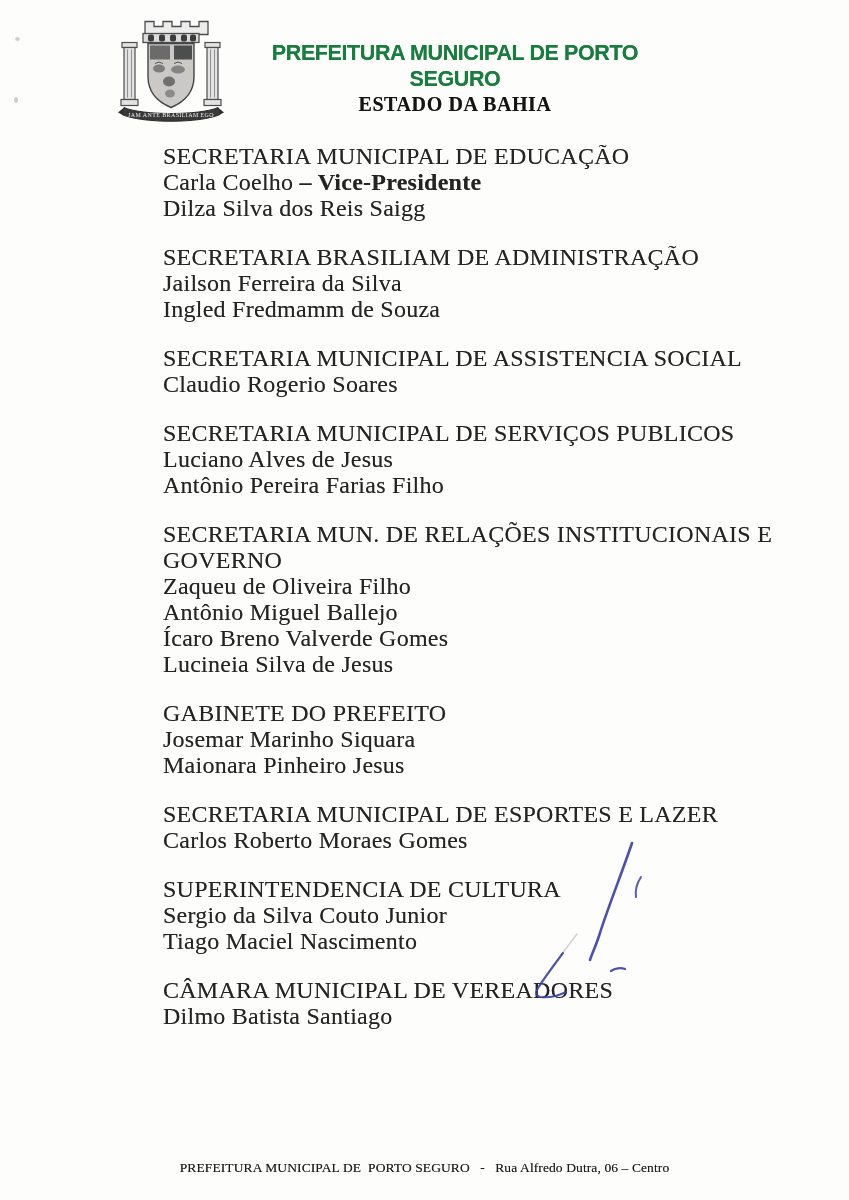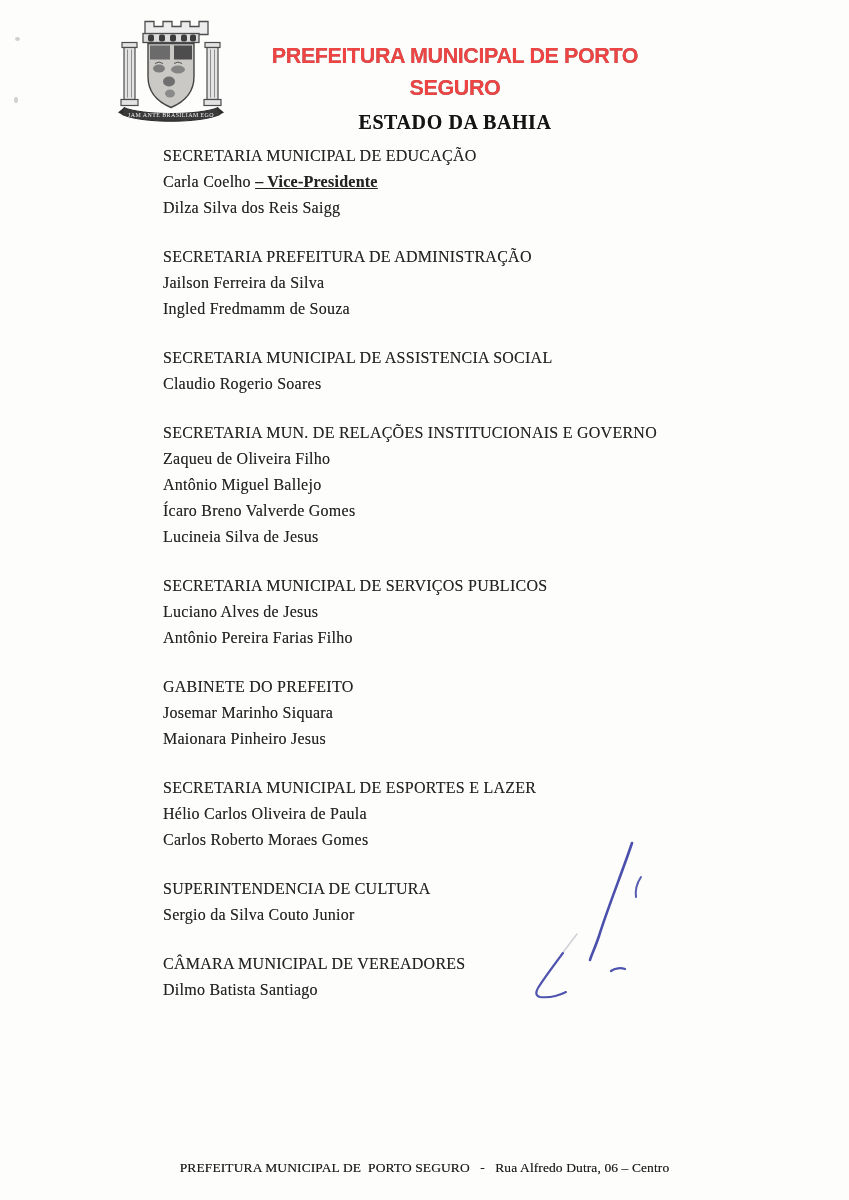--- a/index.html
+++ b/index.html
@@ -8,36 +8,36 @@
     position:relative; width:849px; height:1200px;
     background:#fdfdfc; overflow:hidden;
     font-family:"Liberation Serif", serif; color:#222;
   }
   
   .letterhead { position:absolute; left:0; top:0; width:849px; height:130px; }
   .coa { position:absolute; left:112px; top:13px; width:118px; height:109px; }
   .head-text { position:absolute; left:226px; top:40px; width:458px; text-align:center; }
   .org-name {
     font-family:"Liberation Sans", sans-serif; font-weight:700;
-    font-size:21.5px; letter-spacing:-0.4px; color:#ef4444; line-height:32px;
+    font-size:21.5px; letter-spacing:-0.4px; color:#15803d; line-height:26px;
     text-shadow:0 0 .5px rgba(0,0,0,.55);
   }
   .state-line {
     font-family:"Liberation Serif", serif; font-weight:700;
-    font-size:20px; letter-spacing:.6px; color:#141414; line-height:24px; margin-top:6px;
+    font-size:20px; letter-spacing:.6px; color:#141414; line-height:24px; margin-top:0;
     text-shadow:0 0 .5px rgba(0,0,0,.5);
   }
   
   .doc-body { position:absolute; left:163px; top:143px; width:620px; }
   .dept { margin:0 0 23px 0; }
   .dept-title, .member {
-    font-size:16px; line-height:26px; letter-spacing:.25px; color:#242424;
+    font-size:24px; line-height:26px; letter-spacing:.25px; color:#242424;
     text-shadow:0 0 .45px rgba(20,20,20,.45);
   }
-  .member-role { font-weight:700;text-decoration:underline; }
+  .member-role { font-weight:700; }
   
   .sig-overlay { position:absolute; left:0; top:0; width:849px; height:1200px; pointer-events:none; }
   
   .doc-footer {
     position:absolute; left:0; top:1125px; width:849px; text-align:center;
     font-family:"Liberation Serif", serif; font-size:13.5px; line-height:17px;
     color:#1d1d1d; white-space:pre; letter-spacing:.1px;
     text-shadow:0 0 .4px rgba(0,0,0,.5);
   }
   
@@ -101,53 +101,53 @@
     </div>
   </header>
 
   <main class="doc-body">
       <section class="dept">
         <div class="dept-title">SECRETARIA MUNICIPAL DE EDUCAÇÃO</div>
         <div class="member"><span>Carla Coelho </span><span class="member-role">– Vice-Presidente</span></div>
         <div class="member"><span>Dilza Silva dos Reis Saigg</span></div>
       </section>
       <section class="dept">
-        <div class="dept-title">SECRETARIA PREFEITURA DE ADMINISTRAÇÃO</div>
+        <div class="dept-title">SECRETARIA BRASILIAM DE ADMINISTRAÇÃO</div>
         <div class="member"><span>Jailson Ferreira da Silva</span></div>
         <div class="member"><span>Ingled Fredmamm de Souza</span></div>
       </section>
       <section class="dept">
         <div class="dept-title">SECRETARIA MUNICIPAL DE ASSISTENCIA SOCIAL</div>
         <div class="member"><span>Claudio Rogerio Soares</span></div>
+      </section>
+      <section class="dept">
+        <div class="dept-title">SECRETARIA MUNICIPAL DE SERVIÇOS PUBLICOS</div>
+        <div class="member"><span>Luciano Alves de Jesus</span></div>
+        <div class="member"><span>Antônio Pereira Farias Filho</span></div>
       </section>
       <section class="dept">
         <div class="dept-title">SECRETARIA MUN. DE RELAÇÕES INSTITUCIONAIS E GOVERNO</div>
         <div class="member"><span>Zaqueu de Oliveira Filho</span></div>
         <div class="member"><span>Antônio Miguel Ballejo</span></div>
         <div class="member"><span>Ícaro Breno Valverde Gomes</span></div>
         <div class="member"><span>Lucineia Silva de Jesus</span></div>
       </section>
       <section class="dept">
-        <div class="dept-title">SECRETARIA MUNICIPAL DE SERVIÇOS PUBLICOS</div>
-        <div class="member"><span>Luciano Alves de Jesus</span></div>
-        <div class="member"><span>Antônio Pereira Farias Filho</span></div>
-      </section>
-      <section class="dept">
         <div class="dept-title">GABINETE DO PREFEITO</div>
         <div class="member"><span>Josemar Marinho Siquara</span></div>
         <div class="member"><span>Maionara Pinheiro Jesus</span></div>
       </section>
       <section class="dept">
         <div class="dept-title">SECRETARIA MUNICIPAL DE ESPORTES E LAZER</div>
-        <div class="member"><span>Hélio Carlos Oliveira de Paula</span></div>
         <div class="member"><span>Carlos Roberto Moraes Gomes</span></div>
       </section>
       <section class="dept">
         <div class="dept-title">SUPERINTENDENCIA DE CULTURA</div>
         <div class="member"><span>Sergio da Silva Couto Junior</span></div>
+        <div class="member"><span>Tiago Maciel Nascimento</span></div>
       </section>
       <section class="dept">
         <div class="dept-title">CÂMARA MUNICIPAL DE VEREADORES</div>
         <div class="member"><span>Dilmo Batista Santiago</span></div>
       </section>
     </main>
 
   <svg class="sig-overlay" viewBox="0 0 849 1200" aria-hidden="true">
     <g fill="none" stroke-linecap="round" stroke="#3b41a5">
       <path d="M632 843 C 623 870, 607 910, 599 936 C 595 948, 591 956, 590 960" stroke-width="2.6" opacity=".92"></path>

